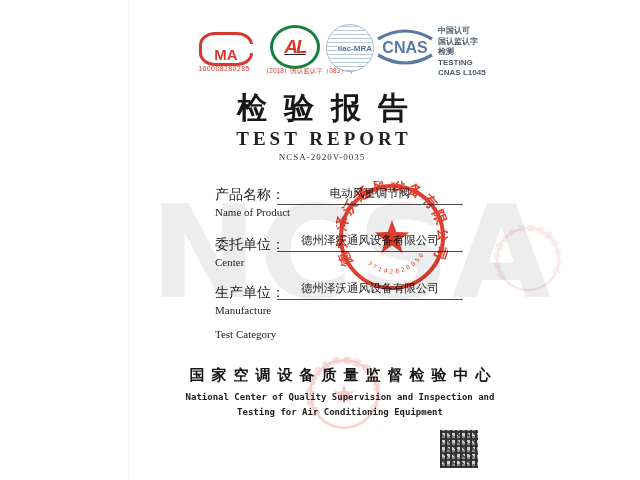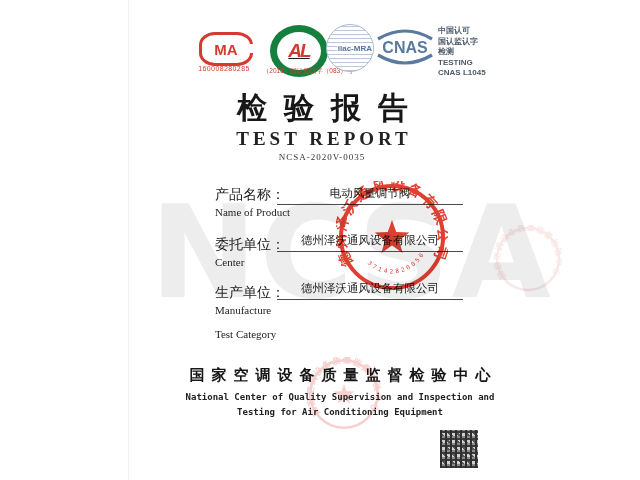--- a/index.html
+++ b/index.html
@@ -18,27 +18,27 @@
     position:absolute;left:150px;top:178px;width:400px;height:160px;
     font-family:"DejaVu Sans",sans-serif;font-weight:bold;
     font-size:128px;line-height:150px;letter-spacing:2px;
     color:#ededed;user-select:none;white-space:nowrap;
   }
 
   
   .logo-row{position:absolute;top:0;left:0;width:640px;height:90px;}
   .cma{position:absolute;left:199px;top:32px;width:48px;height:28px;
     border:3.5px solid #d43a2f;border-radius:16px/13px;
-    display:flex;align-items:center;justify-content:center;}
+    display:flex;align-items:flex-end;justify-content:center;}
   .cma .gap{position:absolute;right:-4px;top:9px;width:6px;height:9px;background:#fff;}
   .cma .ma{font-weight:bold;color:#d43a2f;font-size:15px;letter-spacing:0;}
   .cma-num{position:absolute;left:192px;top:65px;width:64px;text-align:center;
     color:#d43a2f;font-size:7px;letter-spacing:.4px;}
   .cal{position:absolute;left:270px;top:25px;width:44px;height:38px;
-    border:7px solid #15803d;border-radius:50%;
+    border:3px solid #15803d;border-radius:50%;
     display:flex;align-items:center;justify-content:center;text-decoration:underline;}
   .cal .al{font-weight:bold;font-style:italic;color:#d43a2f;font-size:19px;letter-spacing:-2px;}
   .cal-cap{position:absolute;left:252px;top:67px;width:112px;text-align:center;
     color:#d43a2f;font-size:6.5px;white-space:nowrap;}
   .ilac{position:absolute;left:326px;top:24px;width:46px;height:46px;border-radius:50%;
     border:1px solid #a9bccf;
     background:repeating-linear-gradient(0deg,#b9c9da 0 1px,#fff 1px 4px);
     display:flex;align-items:center;justify-content:flex-end;}
   .ilac .lbl{font-size:8px;font-weight:bold;color:#55749a;background:rgba(255,255,255,.75);
     padding:0 1px;letter-spacing:0;}

